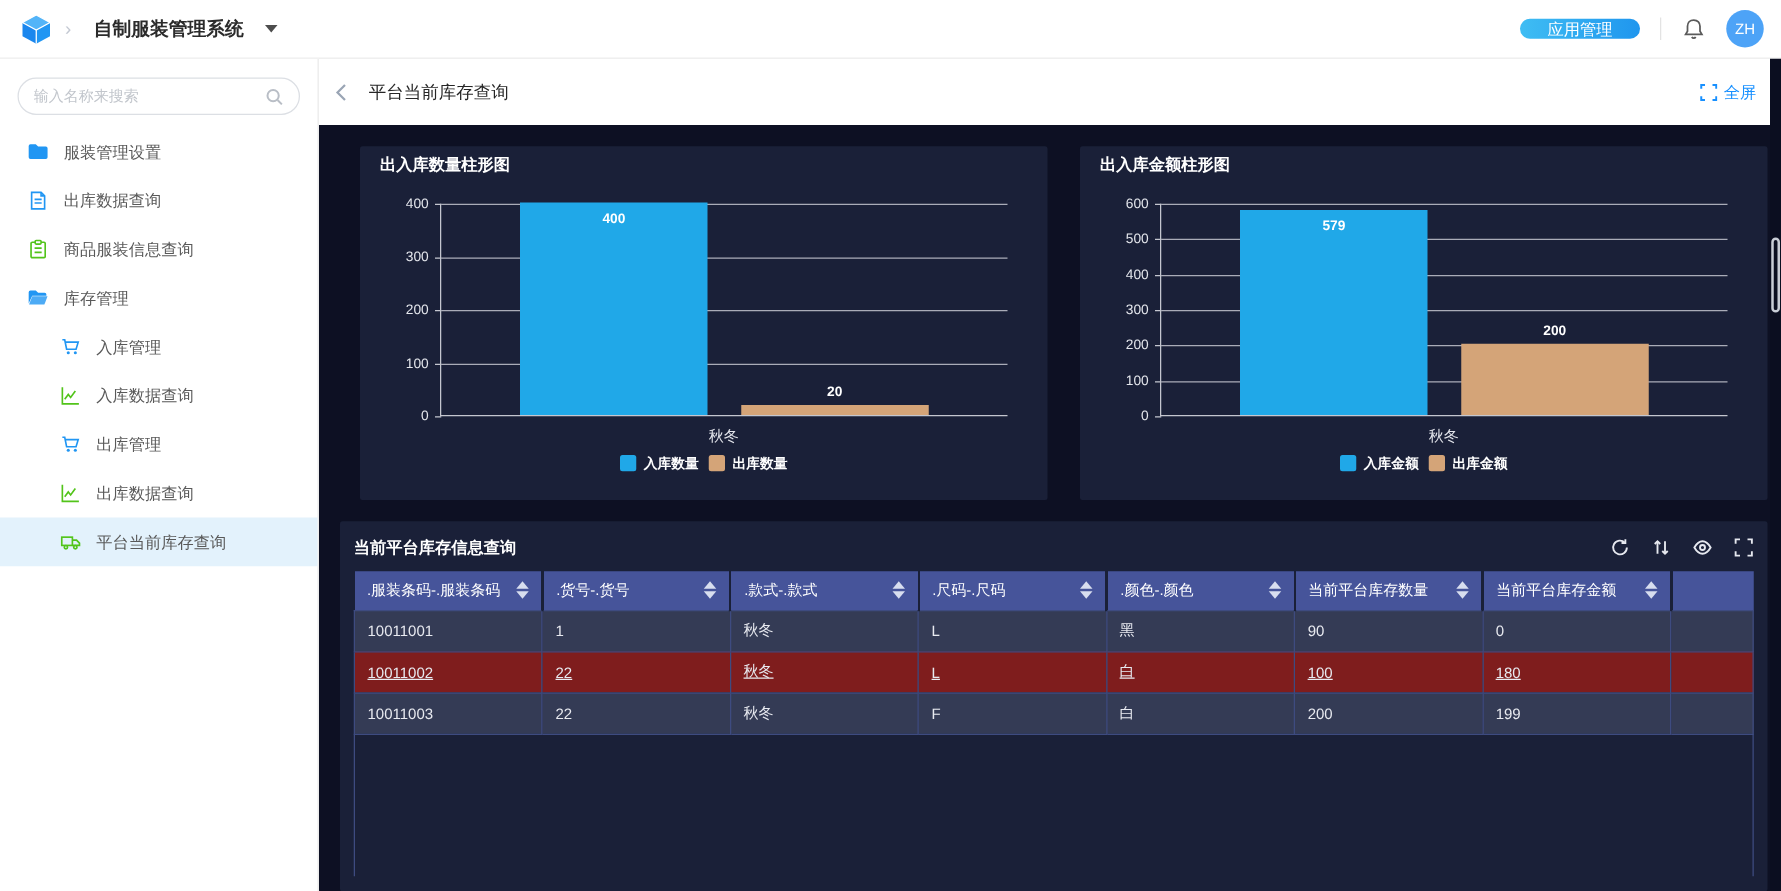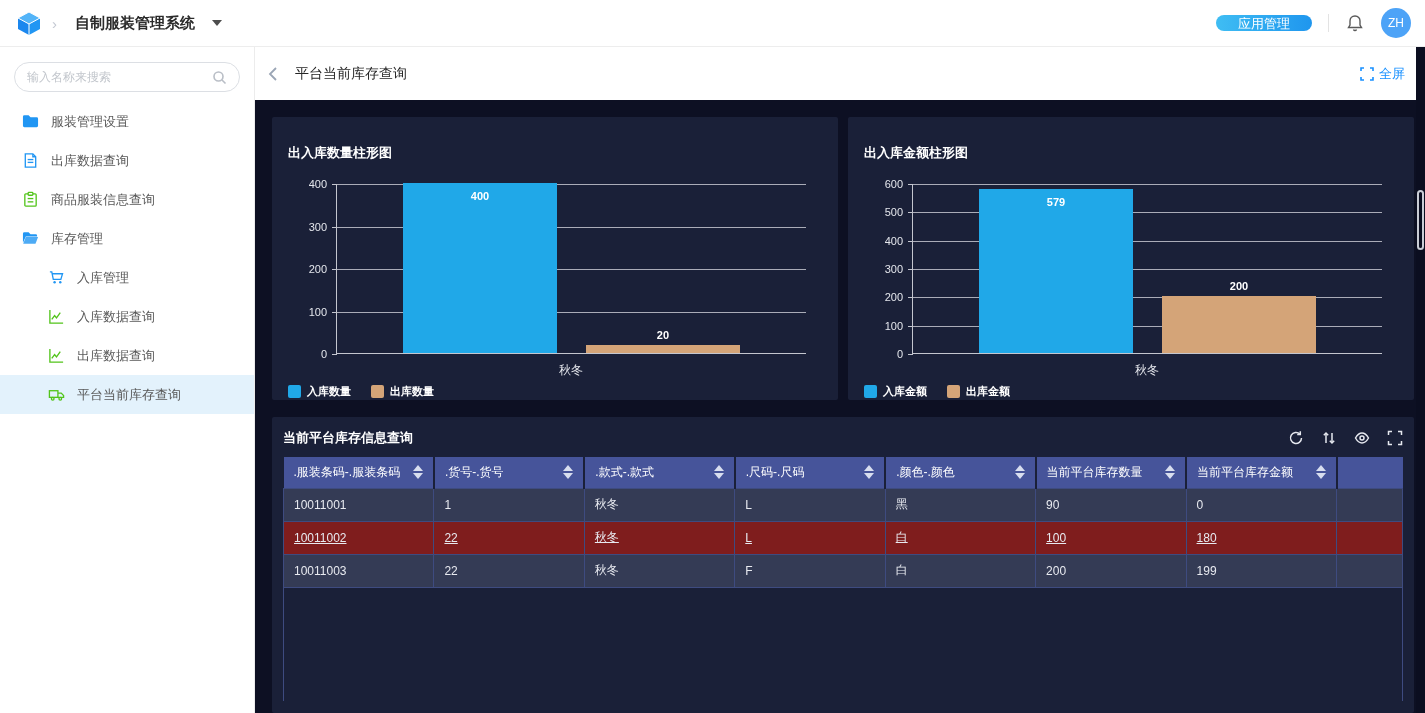--- a/index.html
+++ b/index.html
@@ -30,32 +30,32 @@
   
   .main { position:absolute; top:47px; left:255px; right:0; bottom:0; background:#0d1023; }
   .sub-header { height:53px; background:#fff; display:flex; align-items:center; padding:0 20px 0 4px; }
   .back-btn { width:28px; height:36px; display:flex; align-items:center; justify-content:center; cursor:pointer; }
   .sub-title { font-size:14px; color:#262626; margin-left:8px; }
   .fullscreen-link { margin-left:auto; display:flex; align-items:center; gap:5px; color:#1890ff; font-size:13px; cursor:pointer; }
 
   .content { position:absolute; top:53px; left:0; right:0; bottom:0; padding:17px 11px 0 17px; display:flex; flex-direction:column; }
   .charts-row { display:flex; gap:10px; }
   .card { background:#1a2038; border-radius:2px; }
-  .chart-card { flex:1; height:283px; padding:27px 16px; }
+  .chart-card { flex:1; height:283px; padding:6px 16px;margin-left:16px; }
   .card-title { font-size:13px; font-weight:bold; color:#fff; }
 
   .chart { position:relative; height:235px; margin-top:8px; }
   .plot { position:absolute; left:48px; right:16px; top:14px; height:170px; border-left:1px solid #c4c6cf; border-bottom:1px solid #c4c6cf; }
   .gridline { position:absolute; left:0; right:0; height:1px; background:rgba(196,198,207,0.85); }
   .ytick-label { position:absolute; right:calc(100% + 10px); width:40px; text-align:right; font-size:11px; color:#e4e6ec; }
   .ytick-mark { position:absolute; right:100%; width:5px; height:1px; background:#c4c6cf; }
   .bar { position:absolute; bottom:0; }
   .bar-label { position:absolute; font-size:11px; font-weight:bold; color:#fff; text-align:center; }
   .x-label { position:absolute; left:48px; right:16px; top:192px; text-align:center; font-size:12px; color:#e4e6ec; }
-  .legend { position:absolute; left:0; right:0; top:214px; display:flex; justify-content:flex-start; gap:20px; }
+  .legend { position:absolute; left:0; right:0; top:214px; display:flex; justify-content:center; gap:8px; }
   .legend-item { display:flex; align-items:center; gap:6px; font-size:11px; font-weight:bold; color:#fff; cursor:pointer; }
   .legend-swatch { width:13px; height:13px; border-radius:2px; }
 
   
   .table-card { flex:1; margin-top:17px; padding:12px 11px; display:flex; flex-direction:column; overflow:hidden; }
   .table-head-row { display:flex; align-items:center; }
   .table-toolbar { margin-left:auto; display:flex; align-items:center; gap:17px; }
   .tool-icon { width:16px; height:16px; cursor:pointer; display:block; }
   .inv-table { width:100%; border-collapse:collapse; margin-top:10px; table-layout:fixed; }
   .inv-table th { background:#46549a; color:#fff; font-size:12px; font-weight:normal; text-align:left; height:31px; padding:0 10px; border-right:2px solid #1a2038; position:relative; }
@@ -146,20 +146,28 @@
           <circle cx="13" cy="14" r="1.3" fill="#2196f3" stroke="none"></circle>
         </svg>
       <span>入库管理</span>
     </div>
     <div class="menu-item indent">
       <svg class="mi-icon" viewBox="0 0 18 18" fill="none" stroke="#52c41a" stroke-width="1.4">
           <path d="M2 2 v14 h14"></path>
           <path d="M4 12 l3-4 2 2.5 4-5.5"></path>
         </svg>
       <span>入库数据查询</span>
+    </div>
+    <div class="menu-item indent">
+      <svg class="mi-icon" viewBox="0 0 18 18" fill="none" stroke="#2196f3" stroke-width="1.4">
+          <path d="M2 3 h2 l1.6 8 h8 l1.8-6 H5"></path>
+          <circle cx="7" cy="14" r="1.3" fill="#2196f3" stroke="none"></circle>
+          <circle cx="13" cy="14" r="1.3" fill="#2196f3" stroke="none"></circle>
+        </svg>
+      <span>出库管理</span>
     </div>
     <div class="menu-item indent">
       <svg class="mi-icon" viewBox="0 0 18 18" fill="none" stroke="#52c41a" stroke-width="1.4">
           <path d="M2 2 v14 h14"></path>
           <path d="M4 12 l3-4 2 2.5 4-5.5"></path>
         </svg>
       <span>出库数据查询</span>
     </div>
     <div class="menu-item indent selected">
       <svg class="mi-icon" viewBox="0 0 18 18" fill="none" stroke="#52c41a" stroke-width="1.4">

